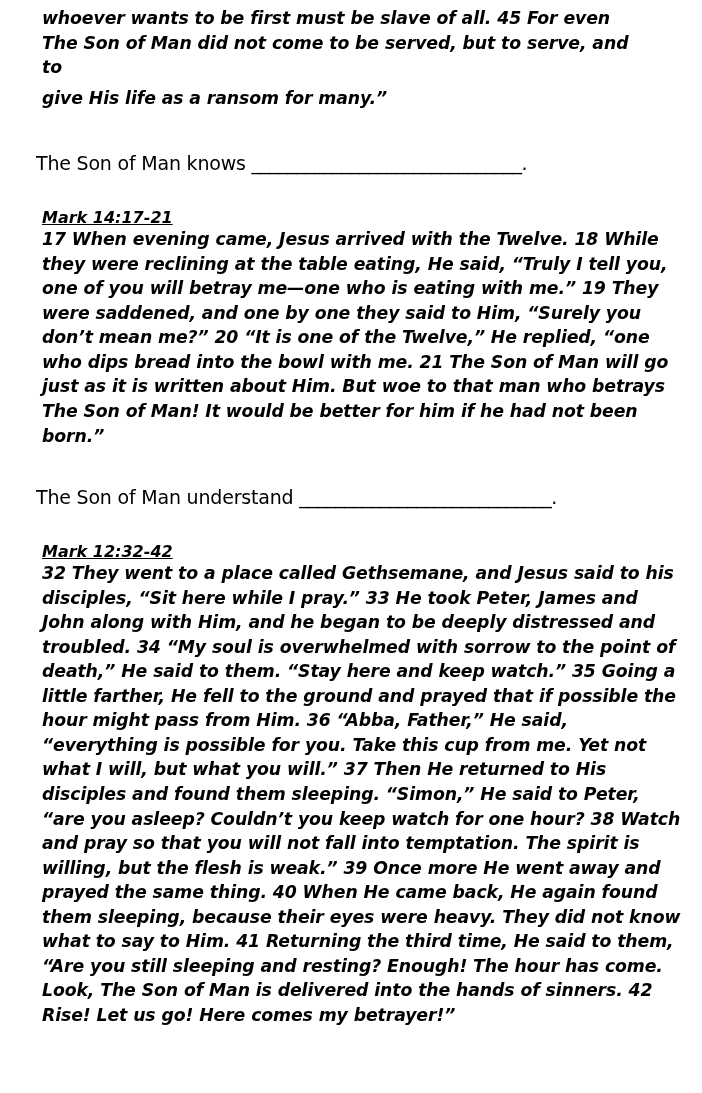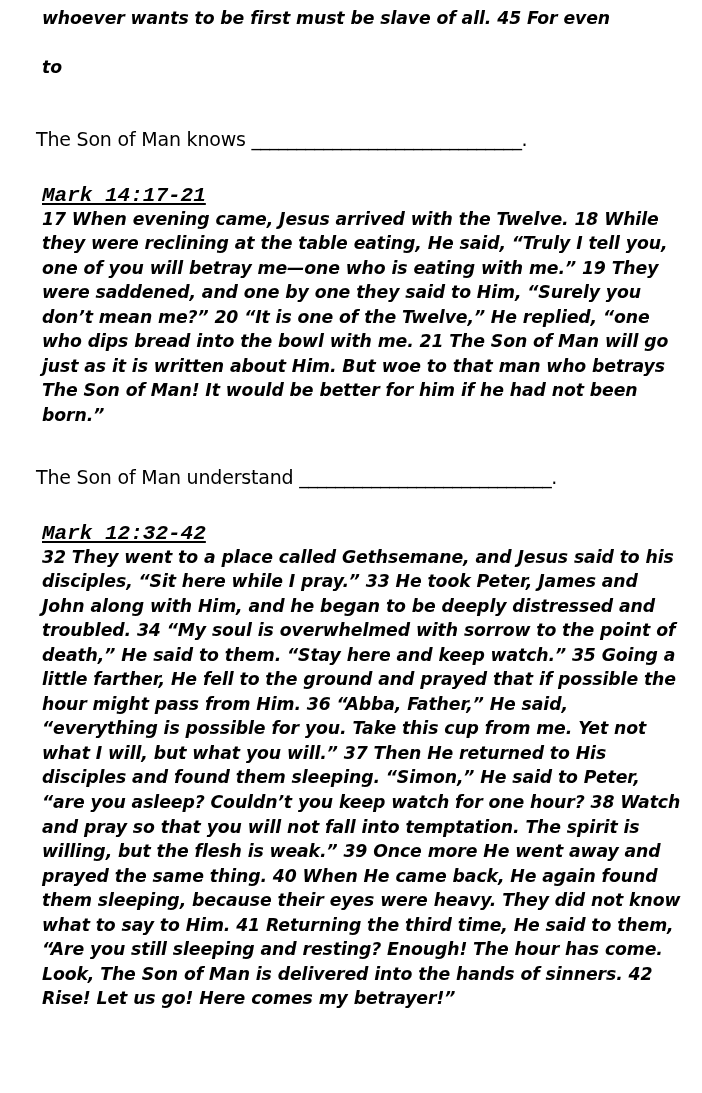--- a/index.html
+++ b/index.html
@@ -25,25 +25,24 @@
     font-style: italic;
     font-weight: bold;
     font-size: 17.3px;
     line-height: 1.42;
     margin: 0 0 0 22px;
     letter-spacing: -0.1px;
   }
   .ref {
     font-style: italic;
     font-weight: bold;
-    font-size: 21px;
+    font-size: 16px;
     text-decoration: underline;
     margin: 0 0 0 22px;
     display: block;
-    font-family: Liberation Mono, monospace;
   }
   .prompt {
     font-style: normal;
     font-weight: normal;
     font-size: 19px;
     margin: 16px;
     letter-spacing: -0.2px;
     white-space: nowrap;
   }
   .blank {
@@ -54,24 +53,27 @@
   .spacer-xs { height: 6px; }
   .block-gap { height: 22px; }
 </style>
 </head>
 <body>
 
 <div class="page">
 
   <div class="scripture">
     <span>whoever wants to be first must be slave of all. 45 For even</span><br>
-    <br>
+    <span>The Son of Man did not come to be served, but to serve, and</span><br>
     <span>to</span>
   </div>
   <div class="spacer-xs"></div>
+  <div class="scripture">
+    <span>give His life as a ransom for many.”</span>
+  </div>
 
   <div class="spacer-lg"></div>
 
   <p class="prompt">
     <span>The Son of Man knows</span>
     <span class="blank">______________________________.</span>
   </p>
 
   <div class="spacer-md"></div>
 

